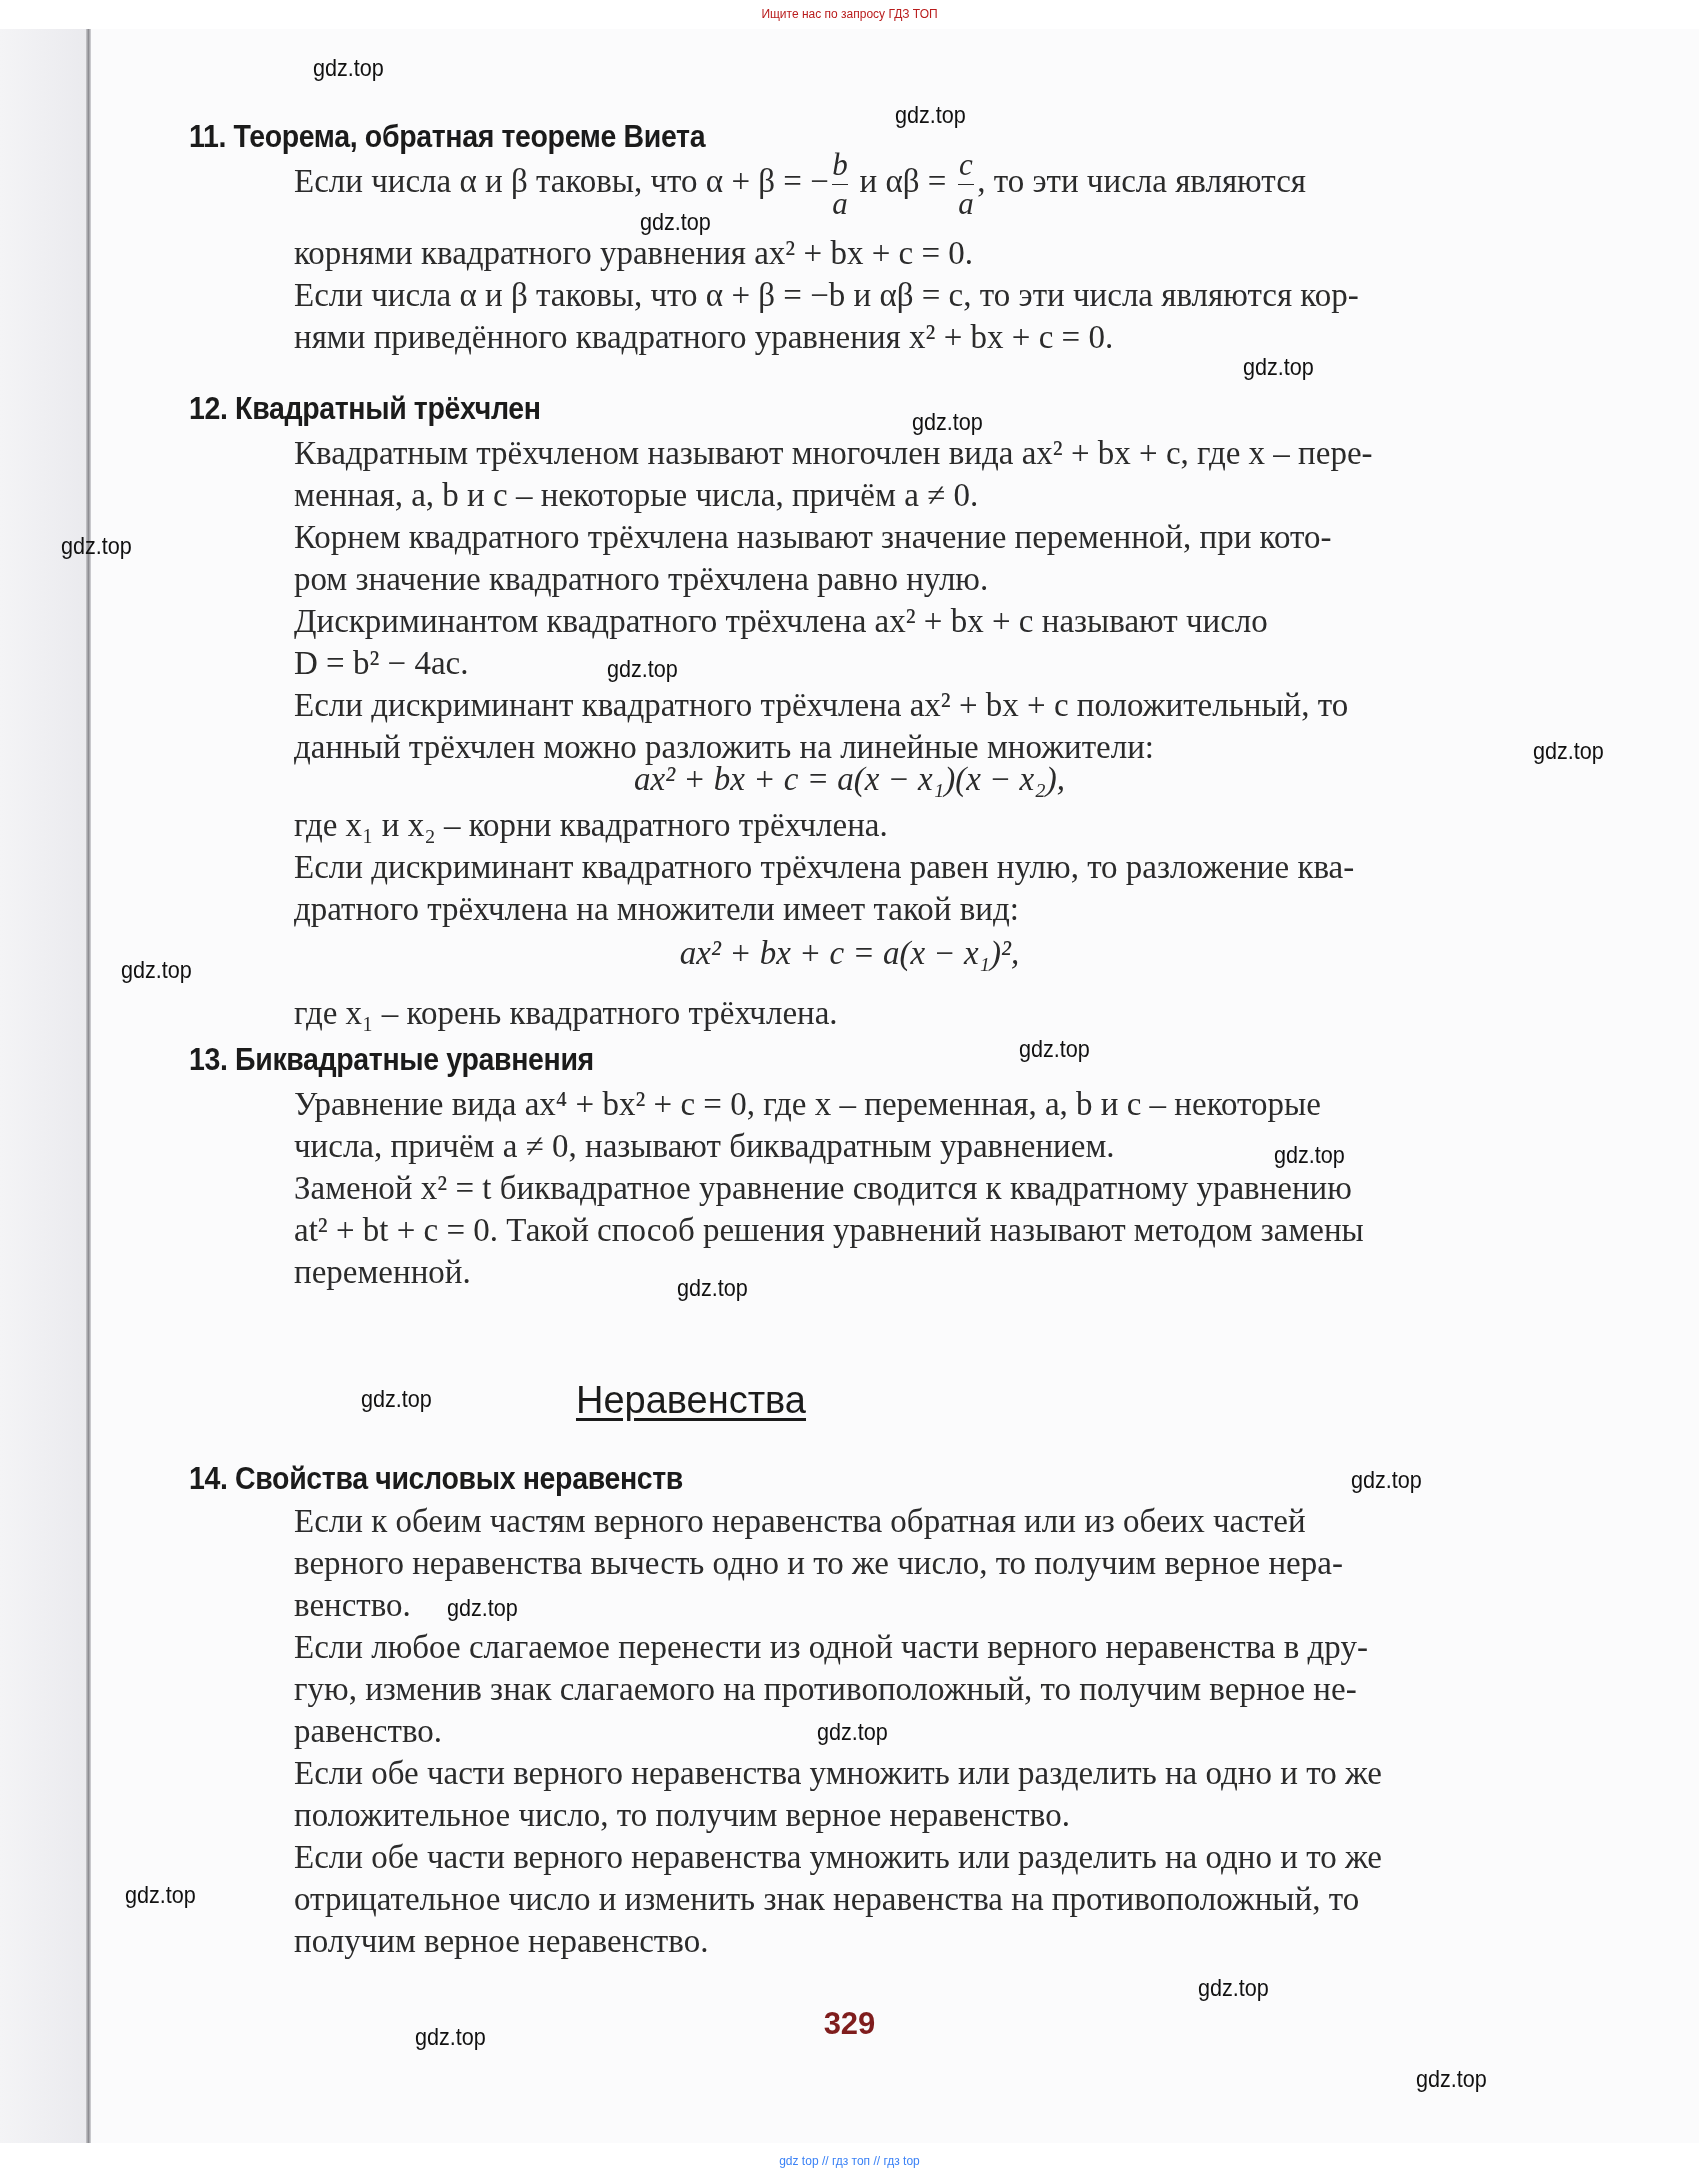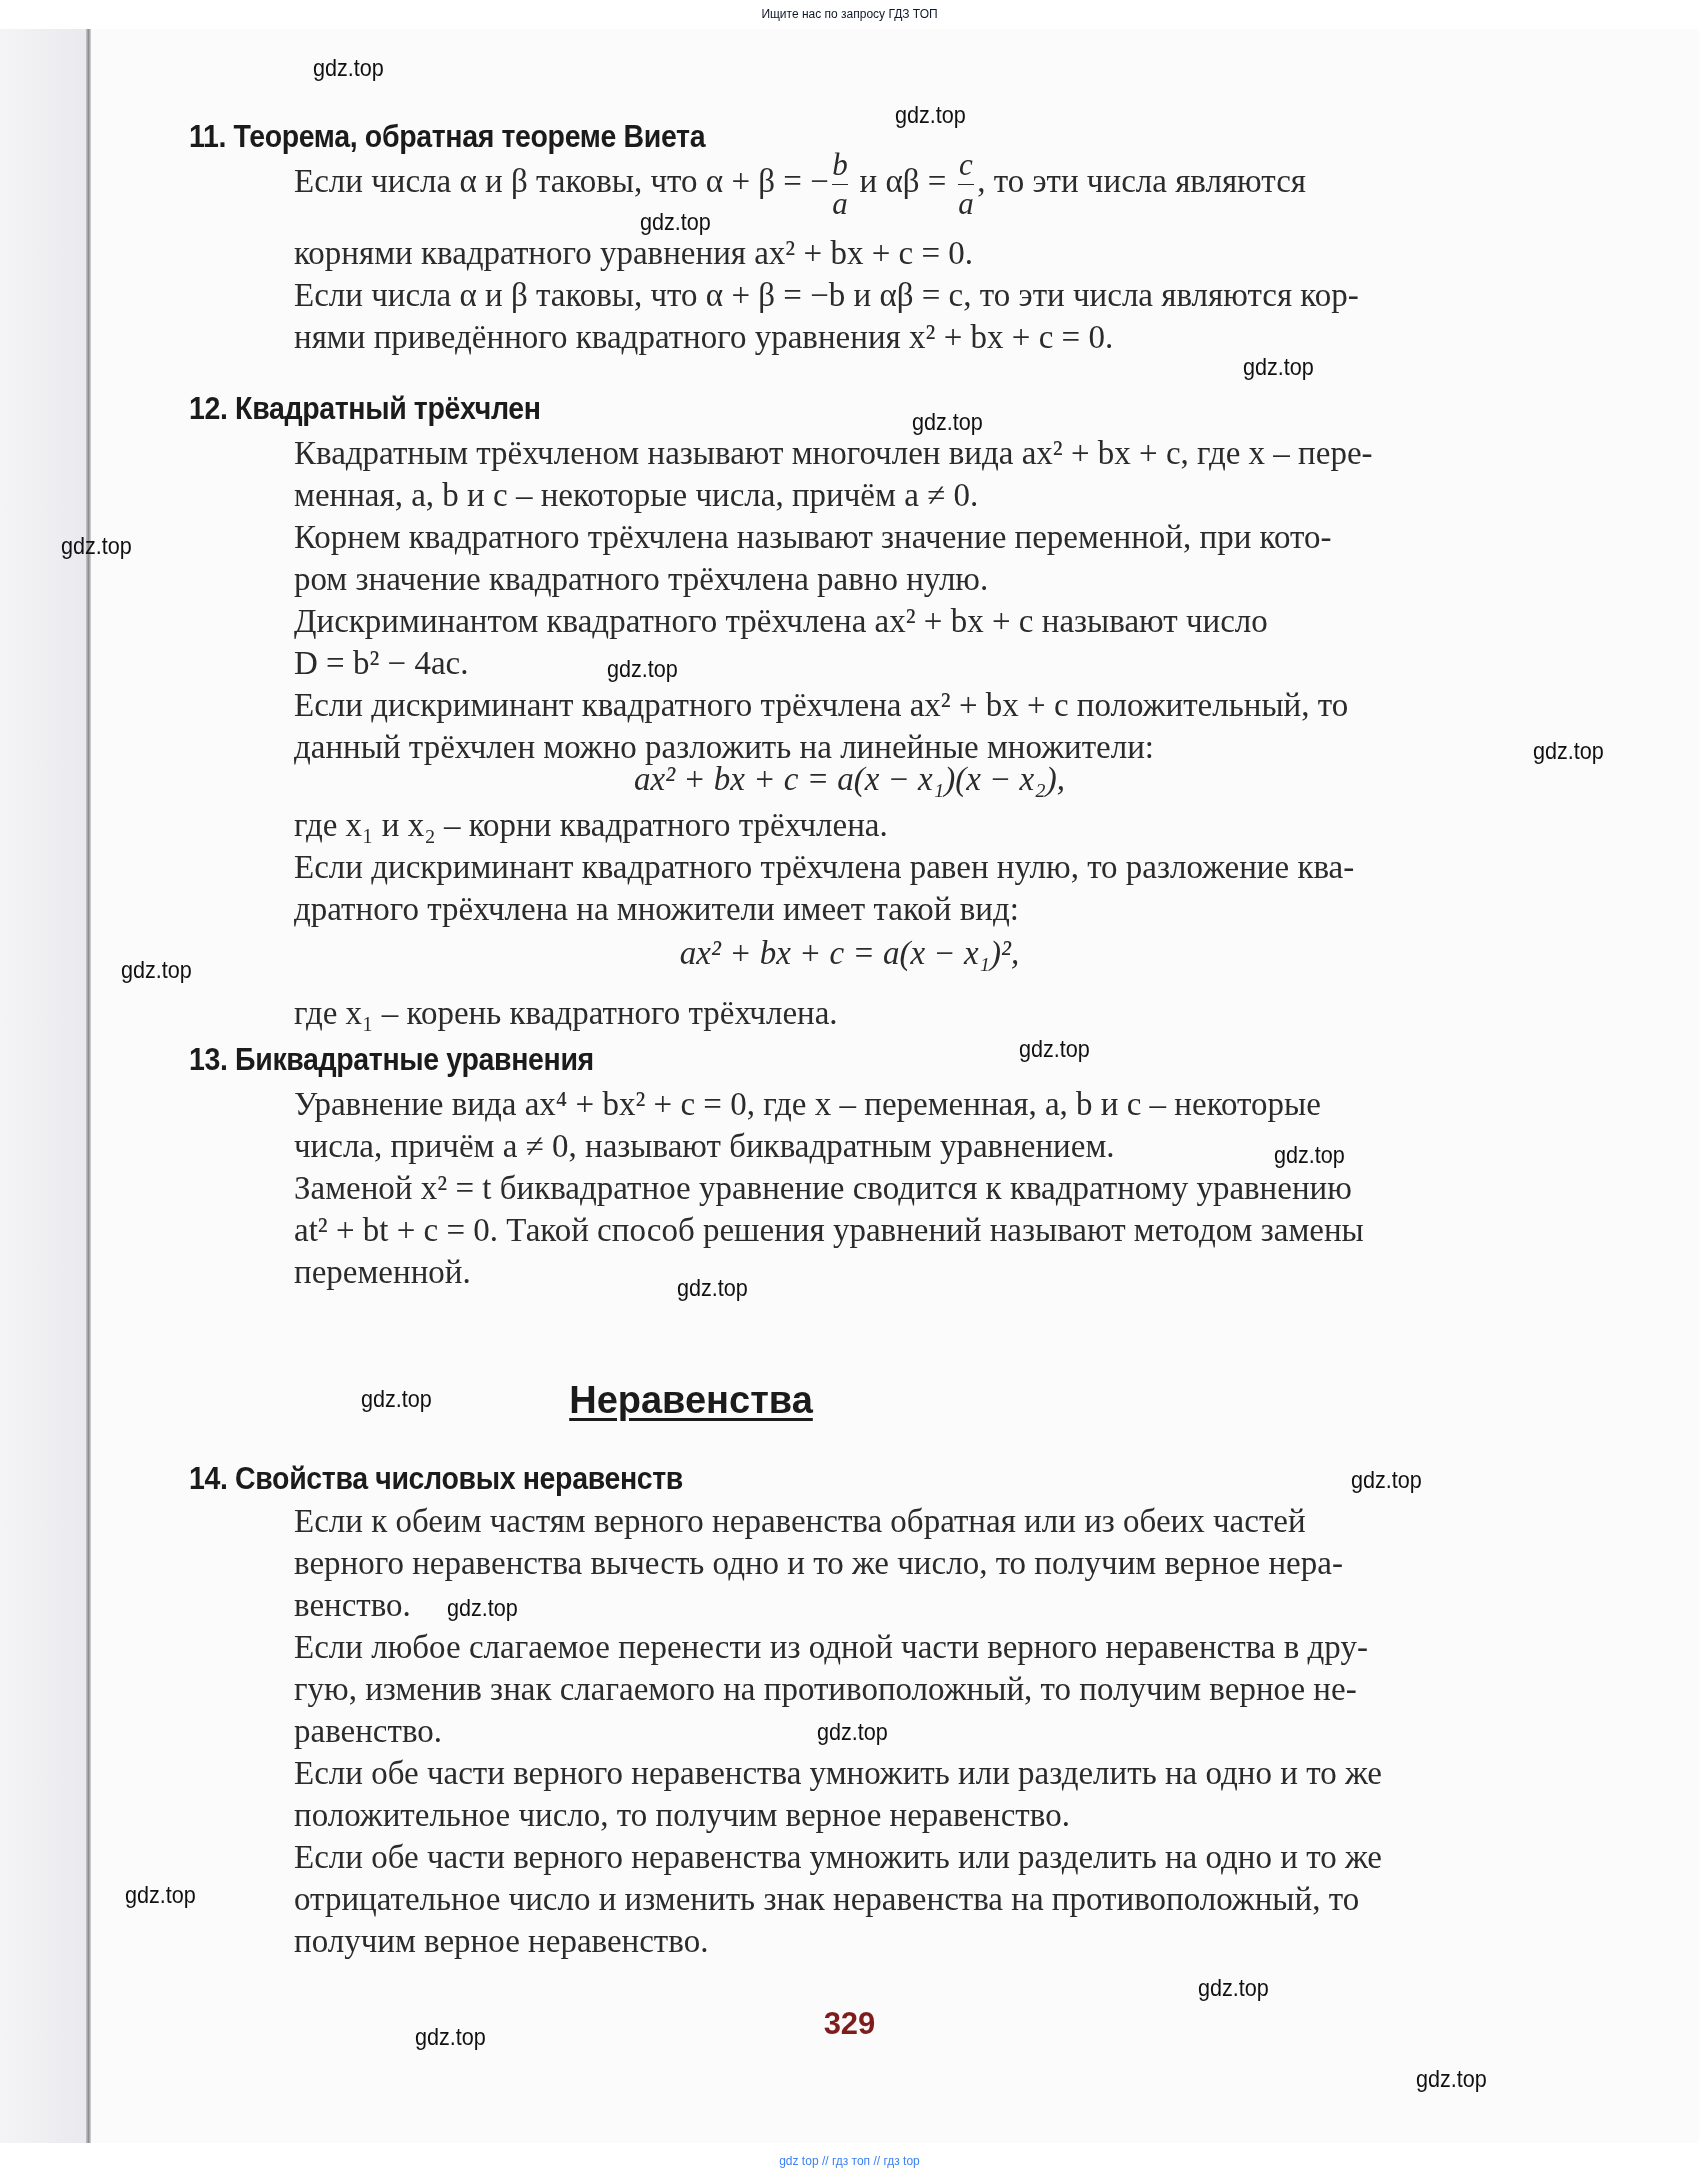--- a/index.html
+++ b/index.html
@@ -5,21 +5,21 @@
   html, body { margin:0; padding:0; }
   body {
     width:1699px; height:2178px; position:relative; overflow:hidden;
     background:#ffffff;
     font-family:"Liberation Serif", serif;
     color:#2a2a2a;
   }
   .top-banner {
     position:absolute; left:0; top:0; width:1699px; height:28px;
     text-align:center; font-family:"Liberation Sans", sans-serif;
-    font-size:12px; line-height:28px; color:#0f172a;
+    font-size:12px; line-height:28px; color:#b91c1c;
   }
   .page {
     position:absolute; left:0; top:28.5px; width:1699px; height:2114px;
     background:#fbfbfc;
   }
   .spine {
     position:absolute; left:86px; top:28.5px; width:5.2px; height:2114px;
     background:linear-gradient(to right,#c9c9cc,#8d8d92,#d8d8dc);
   }
   .left-margin {
@@ -27,21 +27,21 @@
     background:linear-gradient(to right,#f4f4f6,#eaeaee);
   }
   .heading {
     position:absolute; left:189px;
     font-family:"Liberation Sans", sans-serif; font-weight:bold;
     font-size:31px; color:#1b1b1b; letter-spacing:-0.4px;
     transform:scaleX(0.92); transform-origin:left center;
   }
   .chapter-title {
     position:absolute; left:0; width:1382px; text-align:center;
-    font-family:"Liberation Sans", sans-serif; font-weight:bold;
+    font-family:"Liberation Sans", sans-serif; font-weight:normal;
     font-size:38px; color:#1b1b1b;
   }
   .chapter-title span { text-decoration:underline; text-underline-offset:5.2px; }
   .para {
     position:absolute; left:294px; width:1245px;
     font-size:33px; line-height:42px; color:#2b2b2b;
     text-align:justify;
   }
   .line { display:block; height:42px; white-space:nowrap; }
   .formula {

